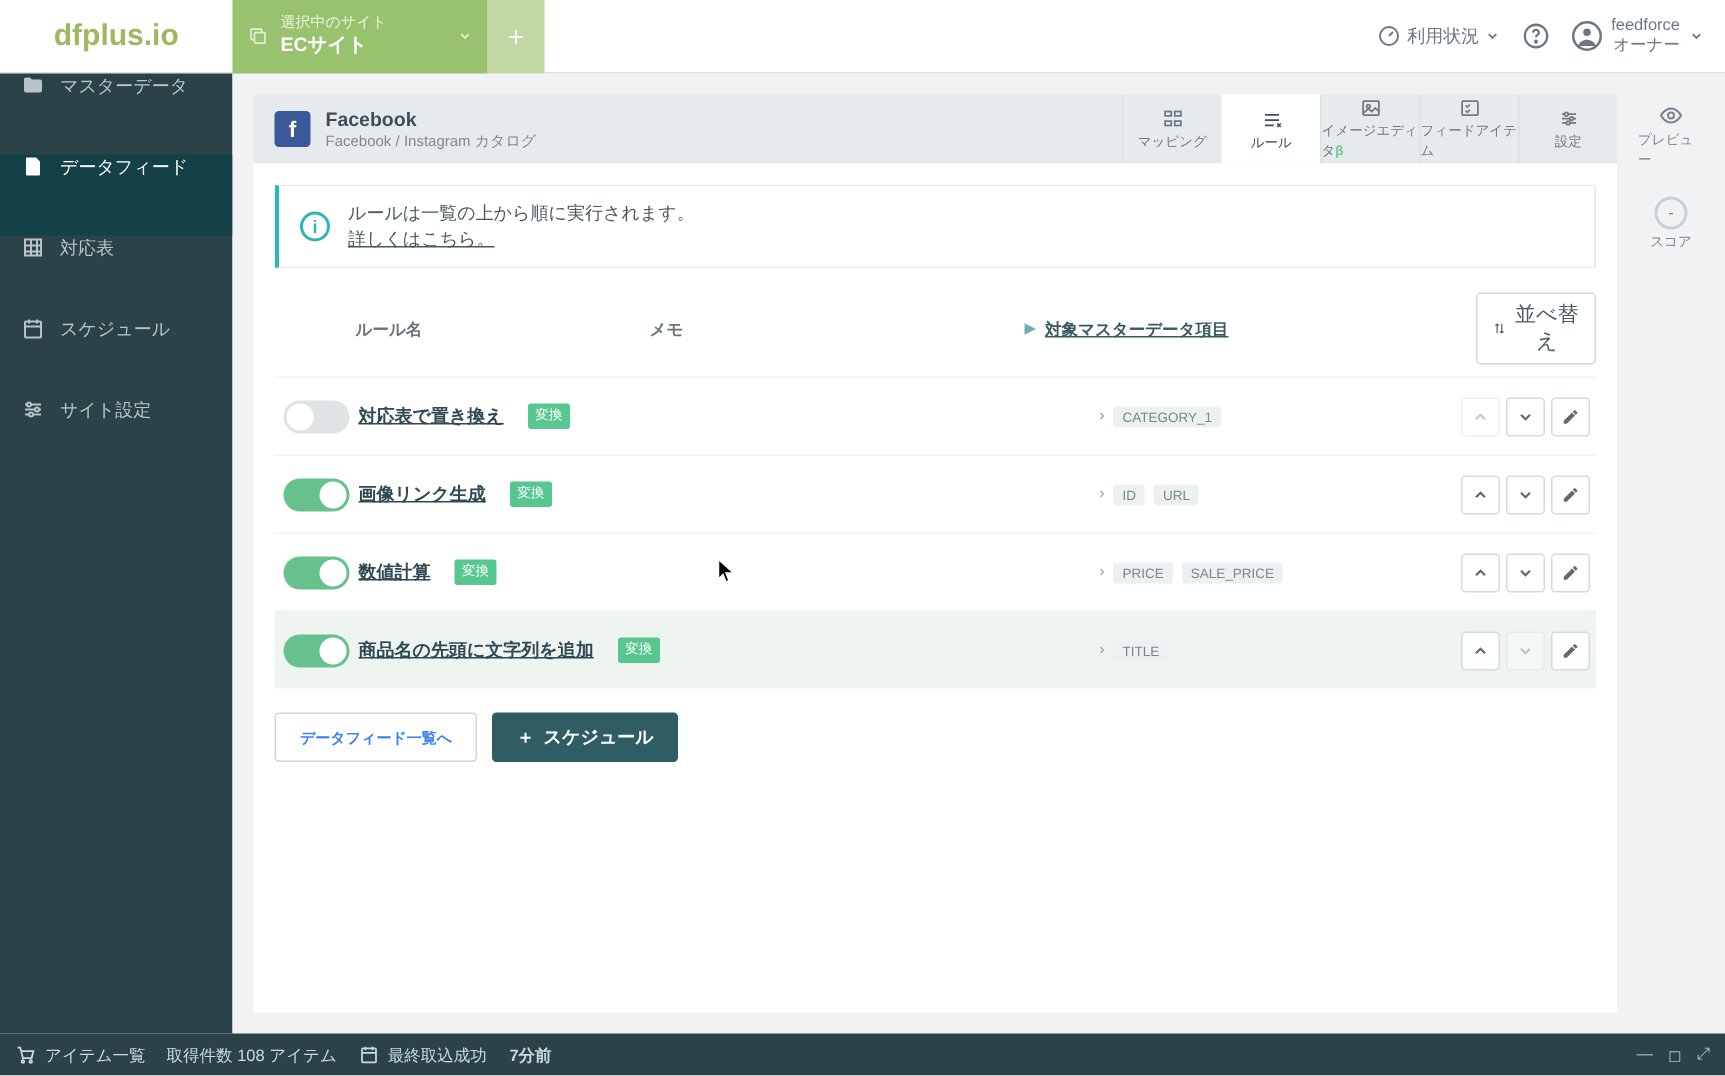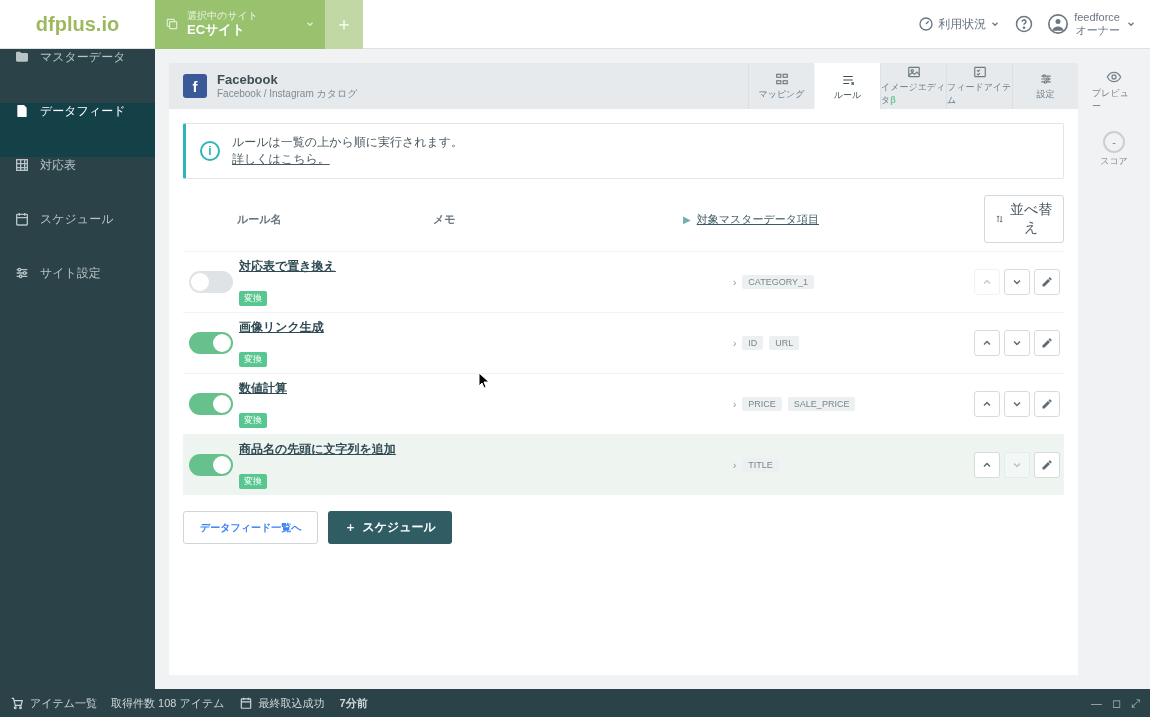--- a/index.html
+++ b/index.html
@@ -49,33 +49,33 @@
 .panel{background:#fff;flex:1;display:flex;flex-direction:column;padding:14px 14px 0 14px;overflow:auto}
 .info-banner{display:flex;align-items:center;gap:12px;border:1px solid #e2e6e9;border-left:3px solid #2eb5b8;padding:10px 14px;border-radius:2px;margin-bottom:12px;color:#4b5860}
 .info-banner .ii{width:20px;height:20px;border:2px solid #2eb5b8;border-radius:50%;color:#2eb5b8;display:flex;align-items:center;justify-content:center;font-size:12px;font-weight:bold;flex:none}
 .info-banner .lnk{text-decoration:underline;cursor:pointer}
 
 .tbl-head{display:flex;align-items:center;padding:4px 0 8px 0}
 .col-name{width:250px;padding-left:54px;font-size:11px;color:#6a747c;font-weight:bold}
 .col-memo{width:250px;font-size:11px;color:#6a747c;font-weight:bold}
 .col-target{flex:1;display:flex;align-items:center;gap:6px;color:#3a5a62;font-size:11px;cursor:pointer}
 .col-target .chev{color:#6fb1b0;font-size:10px}
-.col-target .ul{text-decoration:underline;font-weight:normal}
+.col-target .ul{text-decoration:underline;font-weight:bold}
 .col-sort{width:80px;text-align:right}
 .sort-btn{border:1px solid #d2d8dc;background:#fff;padding:5px 10px;border-radius:3px;font-size:14px;color:#4c5a63;display:inline-flex;align-items:center;gap:5px;cursor:pointer}
 
 .rule-row{display:flex;align-items:center;min-height:52px;padding:6px 0;border-top:1px solid #f0f2f3}
 .rule-row.hover{background:#eef4f0}
 .toggle{width:44px;height:22px;border-radius:11px;position:relative;margin:0 6px;flex:none;cursor:pointer}
 .toggle.off{background:#dfe3e5}
 .toggle.on{background:#66c18c}
 .toggle .knob{width:18px;height:18px;background:#fff;border-radius:50%;position:absolute;top:2px;transition:left .1s}
 .toggle.off .knob{left:2px}
 .toggle.on .knob{left:24px}
-.rule-main{display:flex;flex-direction:column;gap:16px;margin-left:0;width:244px}
+.rule-main{display:flex;flex-direction:row;gap:16px;margin-left:0;width:244px}
 .rule-link{color:#2f4a52;font-weight:bold;font-size:12px;text-decoration:underline;cursor:pointer}
 .rule-tag{background:#57c78f;color:#fff;font-size:9px;padding:1px 5px;border-radius:2px;width:fit-content}
 .rule-memo{width:250px}
 .rule-targets{flex:1;display:flex;align-items:center;gap:6px}
 .tg-chev{color:#8a969d;font-size:10px;cursor:pointer}
 .tg-chip{background:#edf0f1;color:#7b858c;font-size:9px;padding:2px 6px;border-radius:2px}
 .rule-actions{display:flex;gap:4px;padding-right:4px}
 .ra-btn{width:26px;height:26px;border:1px solid #d6dbde;background:#fff;border-radius:3px;display:flex;align-items:center;justify-content:center;color:#5e6b73;cursor:pointer}
 .ra-btn.dis{opacity:.35;cursor:default}
 

